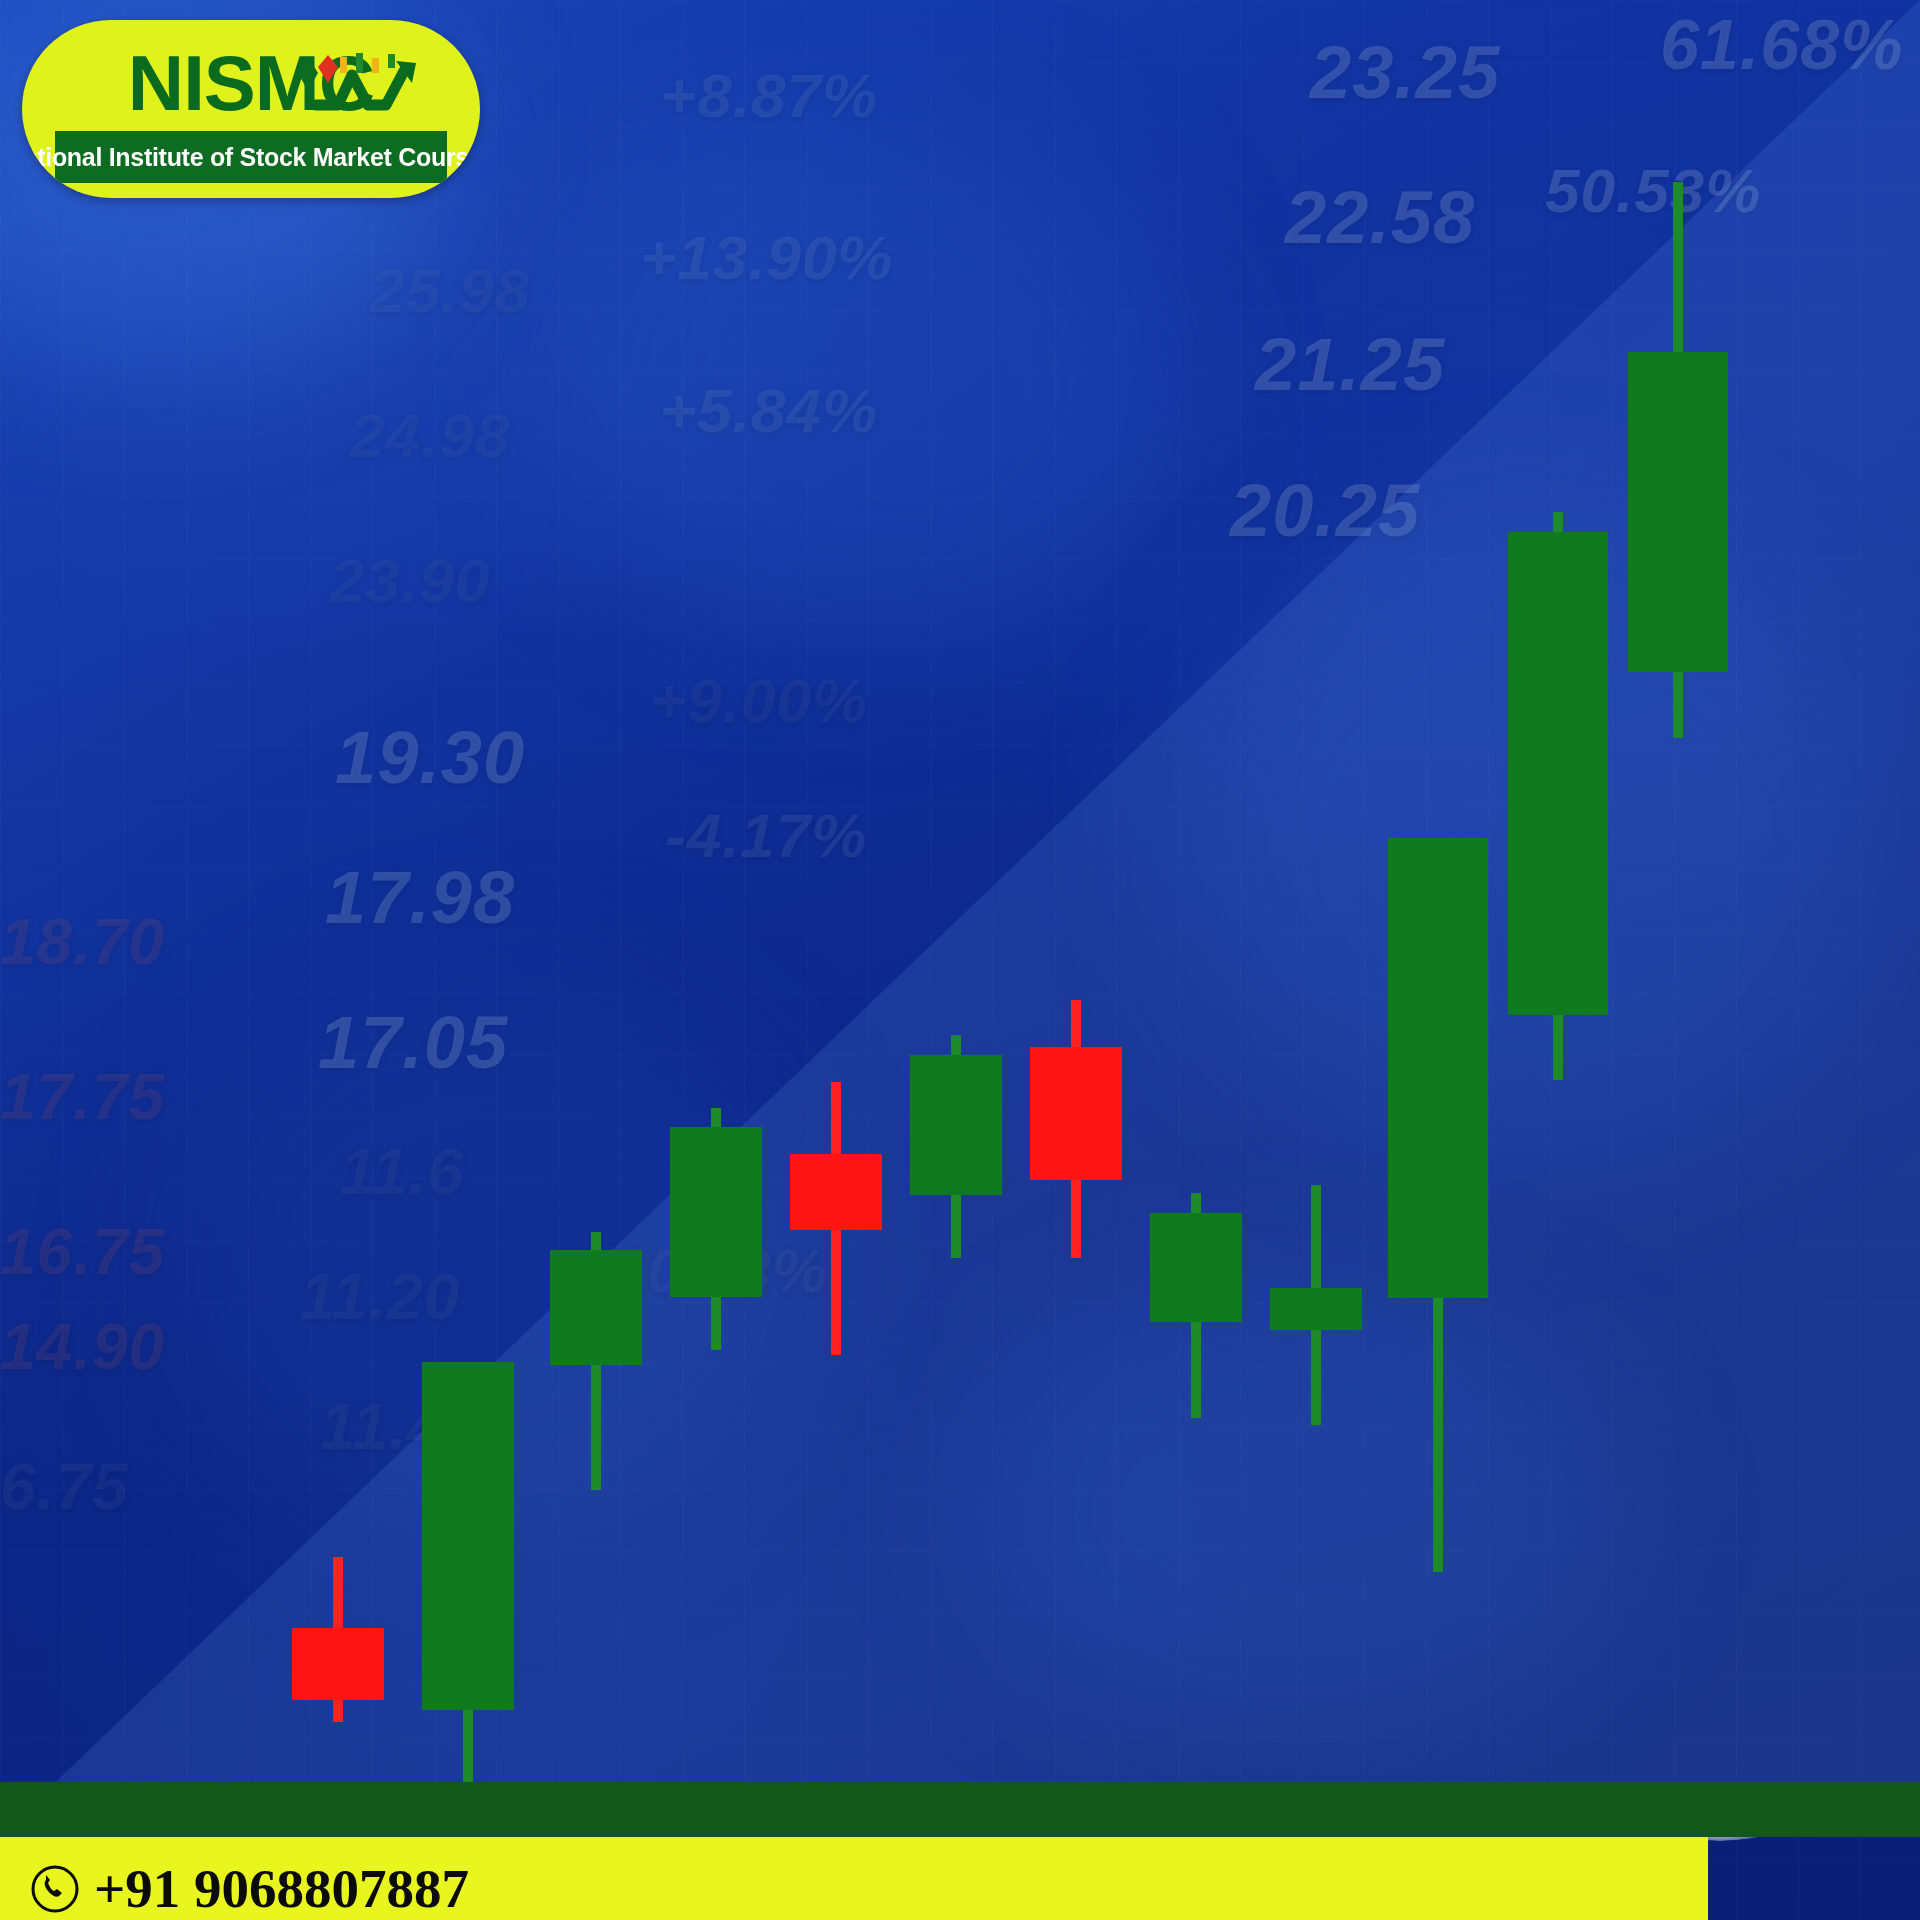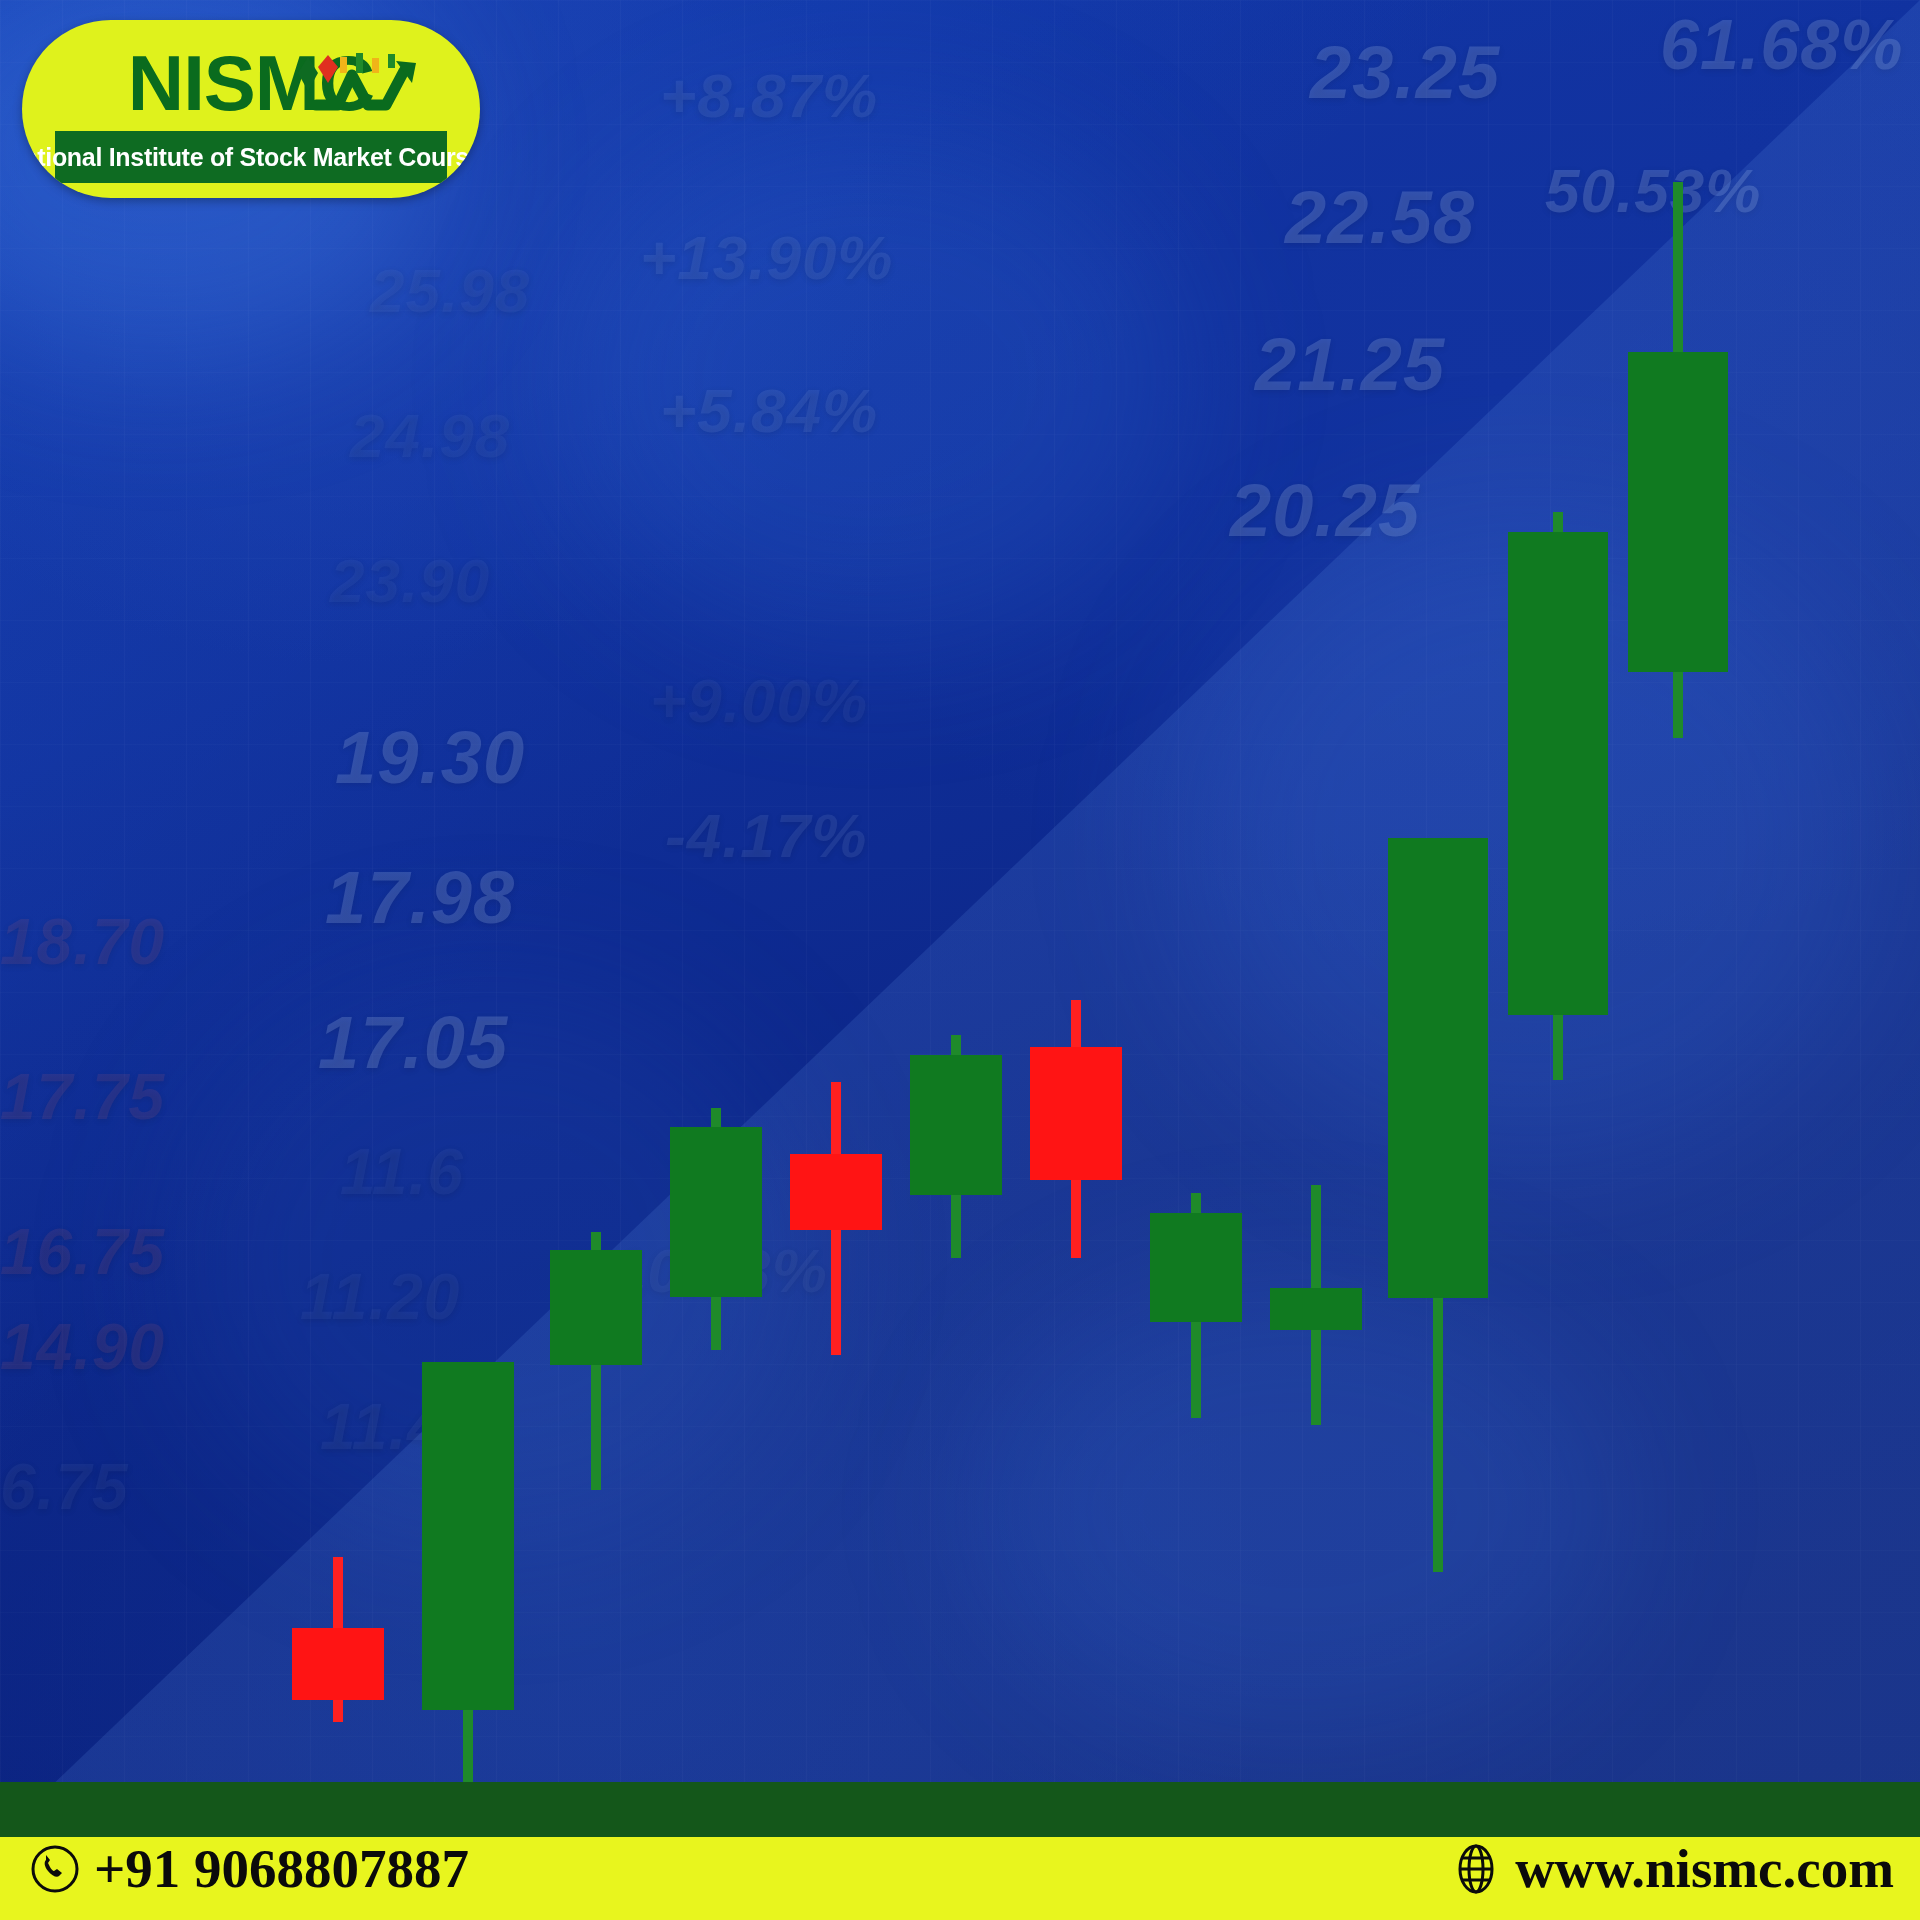--- a/index.html
+++ b/index.html
@@ -65,22 +65,22 @@
   .down .wick{background:#ff2020;}
   .down .body{background:#ff1414;}
 
   
   #ellipse{position:absolute;left:1645px;top:1785px;width:150px;height:56px;
     background:radial-gradient(ellipse at 50% 10%, #ffffff 0%, #eef3ff 55%, rgba(230,238,255,0) 80%);
     border-radius:50%/50%;clip-path:ellipse(50% 50% at 50% 50%);}
 
   
   #greenstrip{position:absolute;left:0;top:1782px;width:1920px;height:55px;background:#14571a;}
-  #footer{position:absolute;left:0;top:1837px;width:1920px;height:83px;background:#e8f51e;
-    display:flex;align-items:flex-start;}
+  #footer{position:absolute;left:0;top:1837px;width:1708px;height:83px;background:#e8f51e;
+    display:flex;align-items:flex-end;}
   .fitem{display:flex;align-items:center;gap:14px;color:#0b0b0b;
     font-family:"Liberation Serif",serif;font-weight:700;font-size:55px;letter-spacing:0px;}
   #fphone{margin-left:30px;}
   #fweb{margin-left:auto;margin-right:26px;}
   .ficon{width:50px;height:50px;flex:0 0 50px;}
 </style>
 </head>
 <body>
 
 <div id="stage">
@@ -202,25 +202,15 @@
 
   <div id="greenstrip"></div>
   <div id="footer">
     <div class="fitem" id="fphone">
       <svg class="ficon" viewBox="0 0 50 50">
         <circle cx="25" cy="25" r="22" fill="none" stroke="#0b0b0b" stroke-width="3"></circle>
         <path d="M16 16c-2 2-2 6 2 11s9 7 11 5l3-3-5-4-3 2c-1 0-3-2-4-4s-2-4-2-4l2-3-4-5z" fill="#0b0b0b"></path>
       </svg>
       <span>+91 9068807887</span>
     </div>
-    <div class="fitem" id="fweb">
-      <svg class="ficon" viewBox="0 0 50 50">
-        <ellipse cx="25" cy="25" rx="16" ry="23" fill="none" stroke="#0b0b0b" stroke-width="3"></ellipse>
-        <ellipse cx="25" cy="25" rx="7" ry="23" fill="none" stroke="#0b0b0b" stroke-width="3"></ellipse>
-        <line x1="9" y1="25" x2="41" y2="25" stroke="#0b0b0b" stroke-width="3"></line>
-        <line x1="12" y1="14" x2="38" y2="14" stroke="#0b0b0b" stroke-width="3"></line>
-        <line x1="12" y1="36" x2="38" y2="36" stroke="#0b0b0b" stroke-width="3"></line>
-      </svg>
-      <span>www.nismc.com</span>
-    </div>
   </div>
 
 </div>
 
 </body></html>

